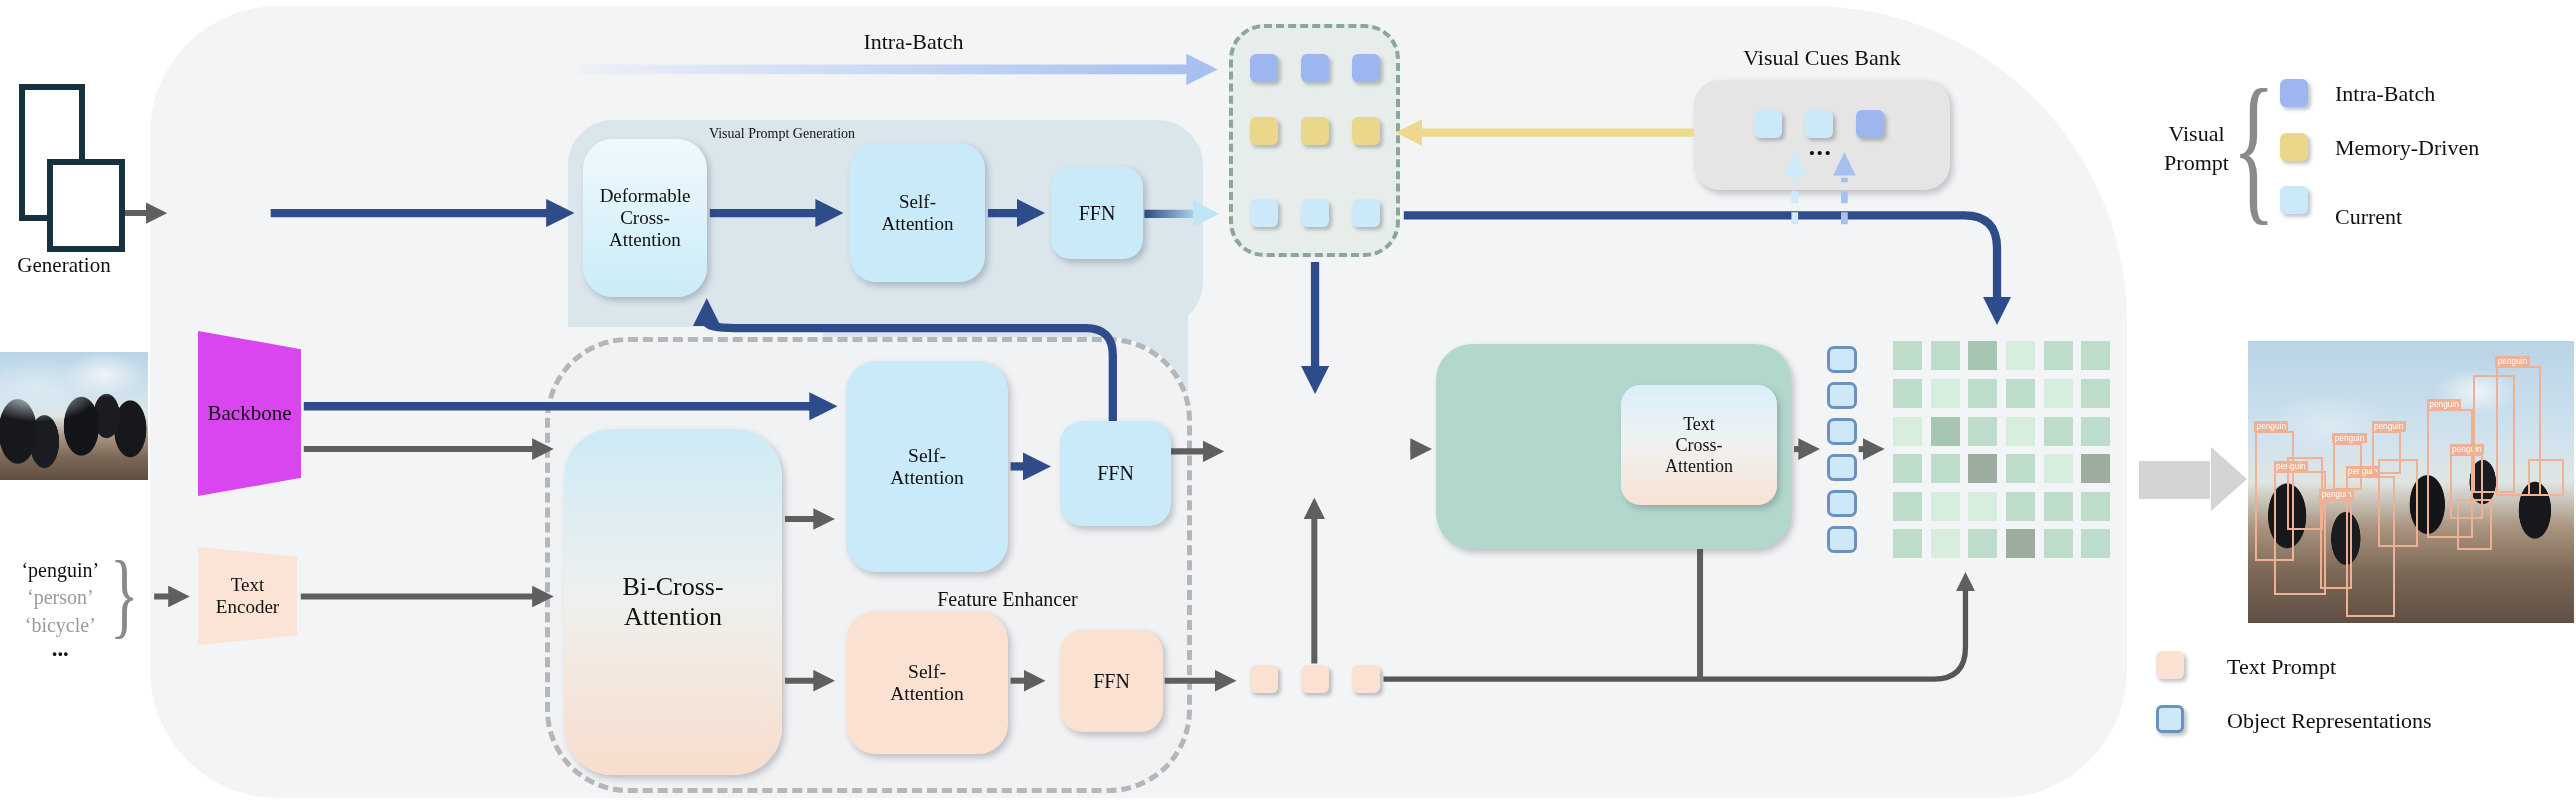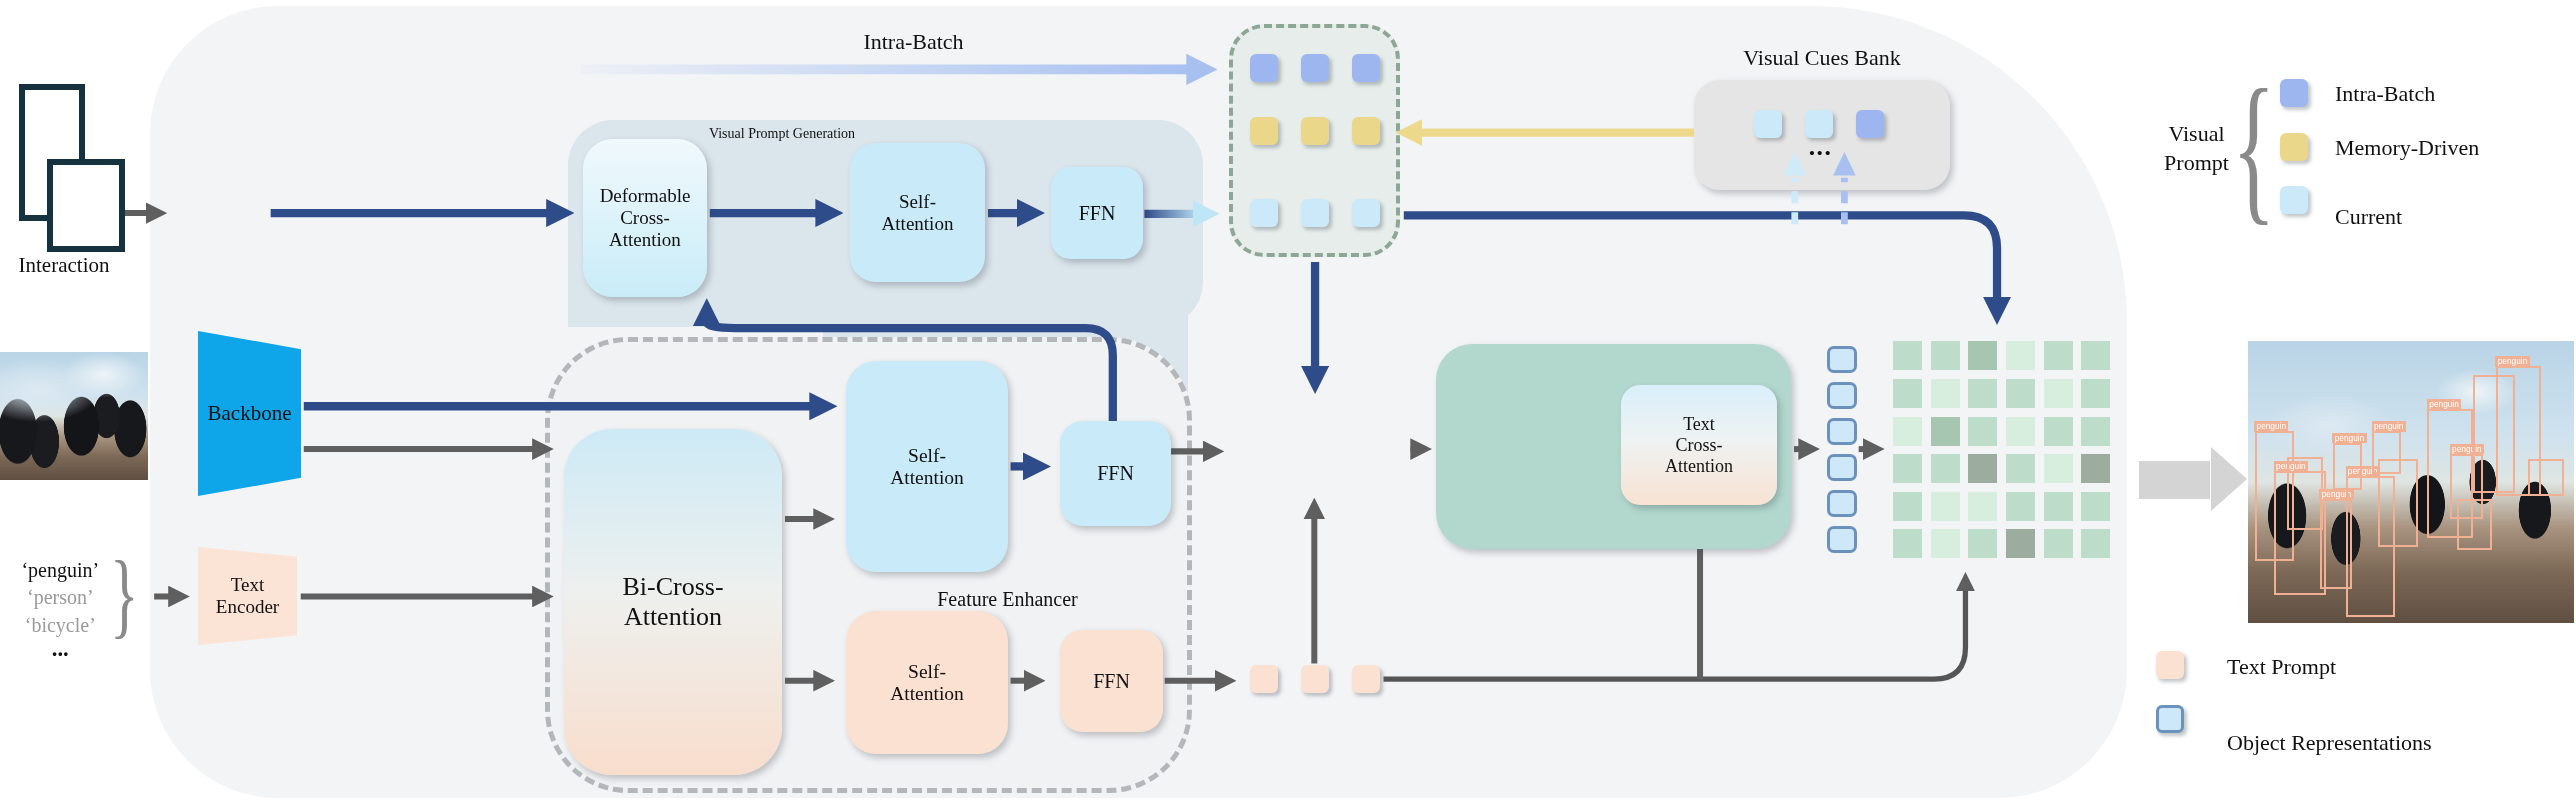--- a/index.html
+++ b/index.html
@@ -114,33 +114,33 @@
       <path d="M 2386 597 H 2396" stroke="#5f5f5f" stroke-width="8" marker-end="url(#mGray)"></path>
       <path d="M 2472 597 H 2482" stroke="#5f5f5f" stroke-width="8" marker-end="url(#mGray)"></path>
       <path d="M 1840 903 H 2572 Q 2614 903 2614 861 V 782" stroke="#555" stroke-width="7" marker-end="url(#mGray)"></path>
       <path d="M 1748 882 V 686" stroke="#5f5f5f" stroke-width="8" marker-end="url(#mGray)"></path>
       <path d="M 2261 903 V 706" stroke="#5f5f5f" stroke-width="8" marker-end="url(#mGray)"></path>
     </g>
   </svg>
 
   <div class="coordrect z10" style="left:19px;top:84px;width:54px;height:125px;"></div>
   <div class="coordrect z10" style="left:47px;top:159px;width:66px;height:81px;background:#fff;"></div>
-  <div class="lbl z10" style="left:0px;top:253px;width:128px;font-size:21px;">Interaction</div>
+  <div class="lbl z10" style="left:0px;top:253px;width:128px;font-size:21px;">Generation</div>
 
   <div id="inimg" class="z10" style="left:0px;top:352px;width:148px;height:128px;">
     <div class="scene"></div>
   </div>
 
   <div class="lbl z10" style="left: 3.8px; top: 559px; width: 113px; font-size: 20px; color: rgb(17, 17, 17);">‘penguin’</div>
   <div class="lbl z10" style="left: 3.8px; top: 586px; width: 113px; font-size: 20px; color: rgb(154, 154, 154);">‘person’</div>
   <div class="lbl z10" style="left: 3.8px; top: 614px; width: 113px; font-size: 20px; color: rgb(154, 154, 154);">‘bicycle’</div>
   <div class="lbl z10" style="left:3.8px;top:636px;width:113px;font-size:22.6px;font-weight:bold;">...</div>
   <div class="brace z10" style="left:110px;top:546px;font-size:96px;line-height:96px;transform:scaleX(.62);transform-origin:left;">}</div>
 
-  <div class="trap z10" style="left:198px;top:331px;width:103px;height:165px;background:#0ea5e9;clip-path:polygon(0 0,100% 11%,100% 89%,0 100%);font-size:21px;">Backbone</div>
+  <div class="trap z10" style="left:198px;top:331px;width:103px;height:165px;background:#d946ef;clip-path:polygon(0 0,100% 11%,100% 89%,0 100%);font-size:21px;">Backbone</div>
   <div class="trap z10" style="left:198px;top:547px;width:99px;height:98px;background:#fbe3d5;clip-path:polygon(0 0,100% 10%,100% 90%,0 100%);font-size:19px;white-space:pre-line;">Text
 Encoder</div>
 
   <div class="lbl z10" style="left:624px;top:126px;width:316px;font-size:14px;">Visual Prompt Generation</div>
   <div class="box z10" style="left:583px;top:139px;width:124px;height:158px;border-radius:30px;background:linear-gradient(180deg,#f0f9fc,#c9ecf8);font-size:19px;">Deformable
 Cross-
 Attention</div>
   <div class="box z10" style="left:850px;top:143px;width:135px;height:139px;border-radius:25.6px;background:#c9eaf8;font-size:19px;">Self-
 Attention</div>
   <div class="box z10" style="left:1051px;top:167px;width:92px;height:92px;border-radius:19.5px;background:#c9eaf8;font-size:20px;">FFN</div>
@@ -281,16 +281,16 @@
   <div class="sq" style="left: 2280px; top: 79px; background: rgb(157, 182, 239);"></div>
   <div class="lbl z10" style="left:2335px;top:81px;width:226px;text-align:left;font-size:22px;">Intra-Batch</div>
   <div class="sq" style="left: 2280px; top: 133px; background: rgb(235, 215, 138);"></div>
   <div class="lbl z10" style="left:2335px;top:135px;width:241px;text-align:left;font-size:22px;">Memory-Driven</div>
   <div class="sq" style="left: 2280px; top: 186px; background: rgb(203, 233, 248);"></div>
   <div class="lbl z10" style="left:2335px;top:204px;width:226px;text-align:left;font-size:22px;">Current</div>
 
   <div class="sq" style="left: 2156px; top: 651px; background: rgb(250, 225, 210);"></div>
   <div class="lbl z10" style="left:2227px;top:654px;width:248px;text-align:left;font-size:22px;">Text Prompt</div>
   <div class="sq" style="left: 2156px; top: 705px; box-sizing: border-box; background: rgb(207, 232, 249); border: 3px solid rgb(107, 146, 189);"></div>
-  <div class="lbl z10" style="left:2227px;top:708px;width:316px;text-align:left;font-size:22px;margin-top:22px;">Object Representations</div>
+  <div class="lbl z10" style="left:2227px;top:708px;width:316px;text-align:left;font-size:22px;">Object Representations</div>
 
 </div>
 
 
 </body></html>

